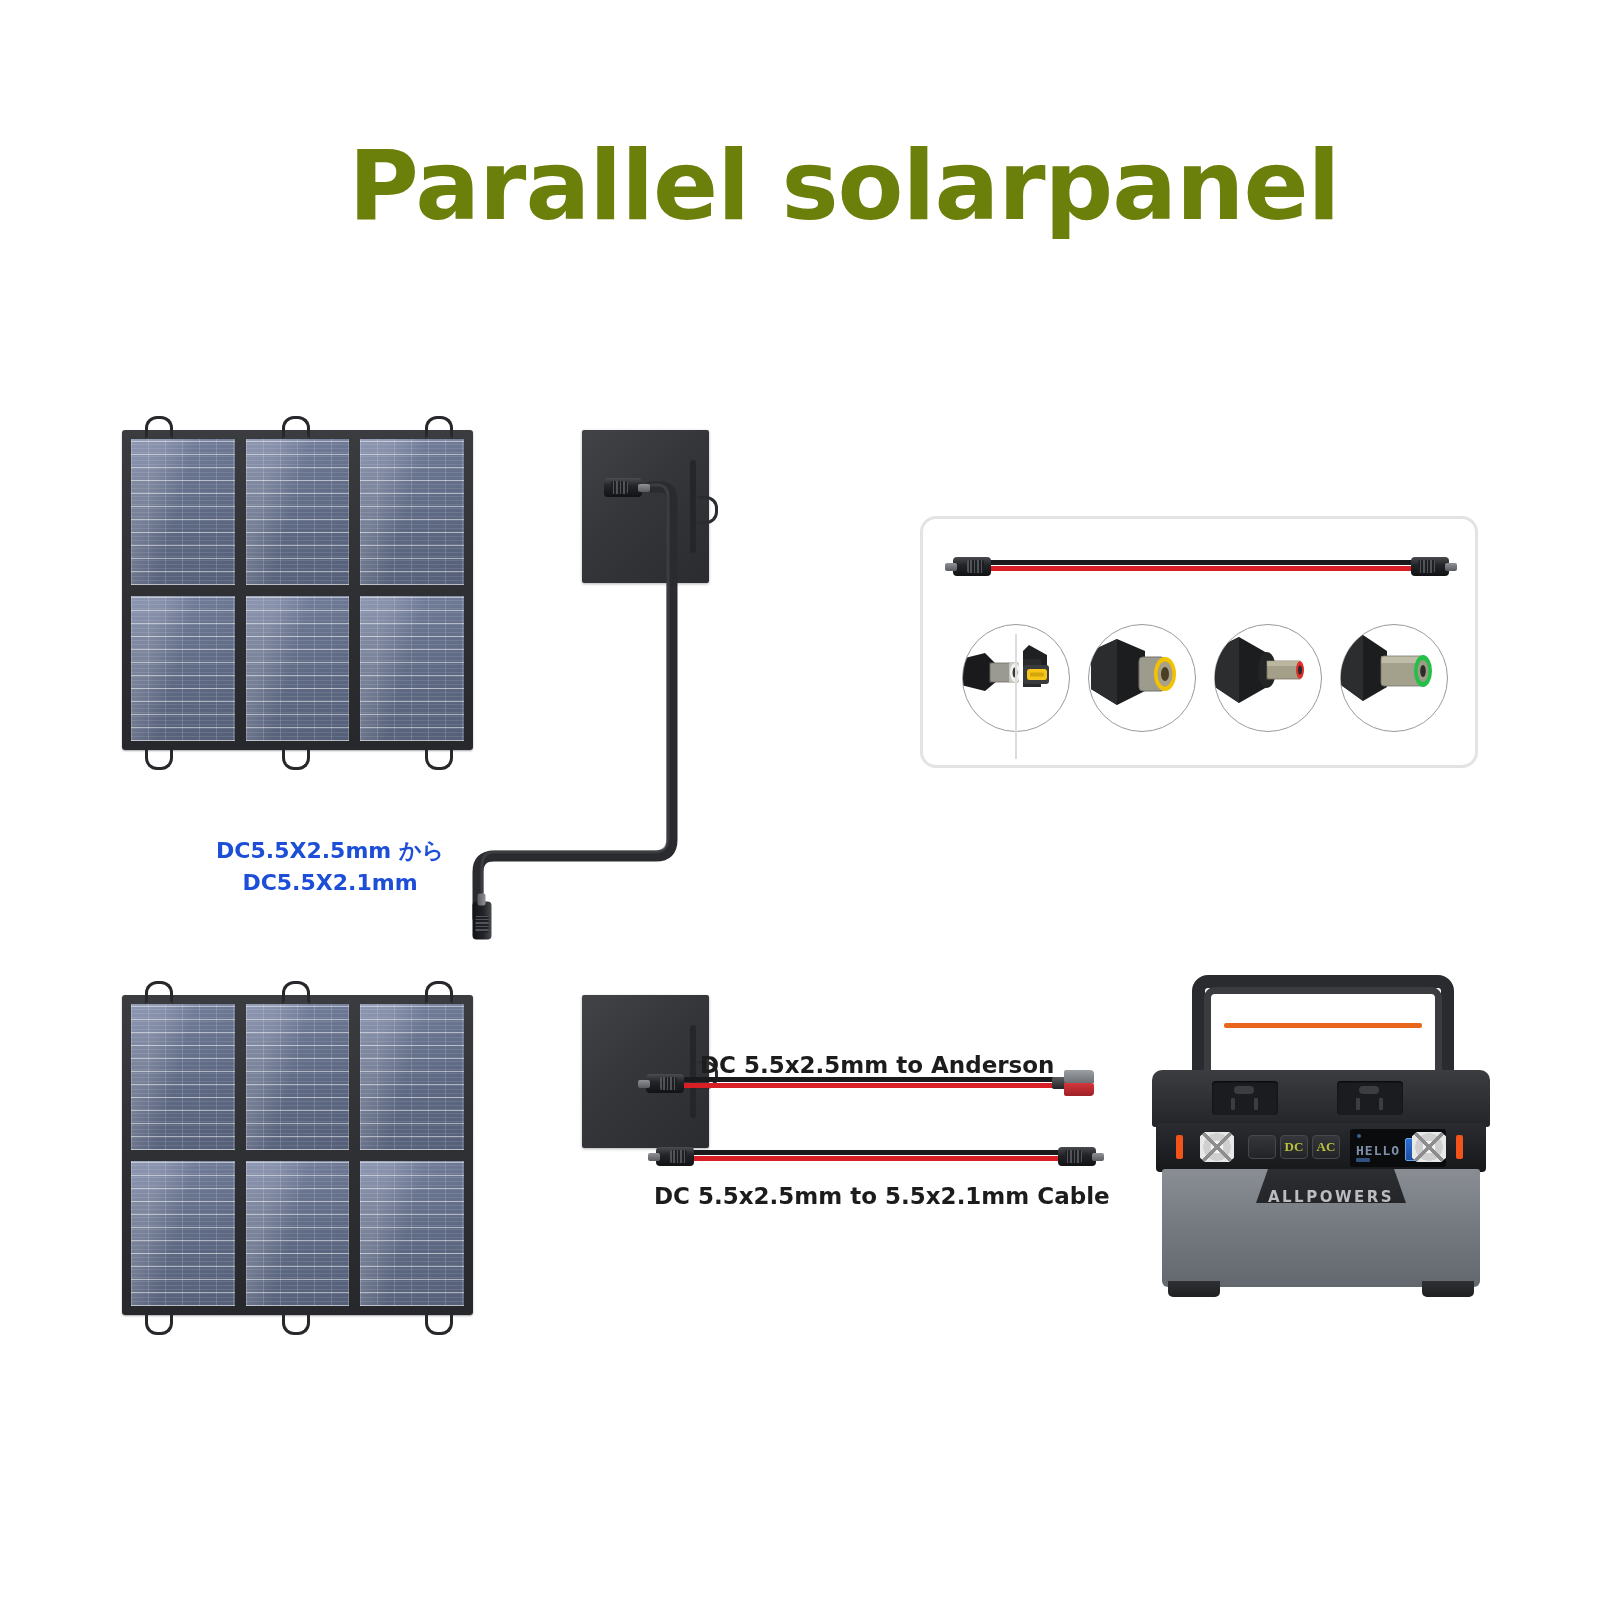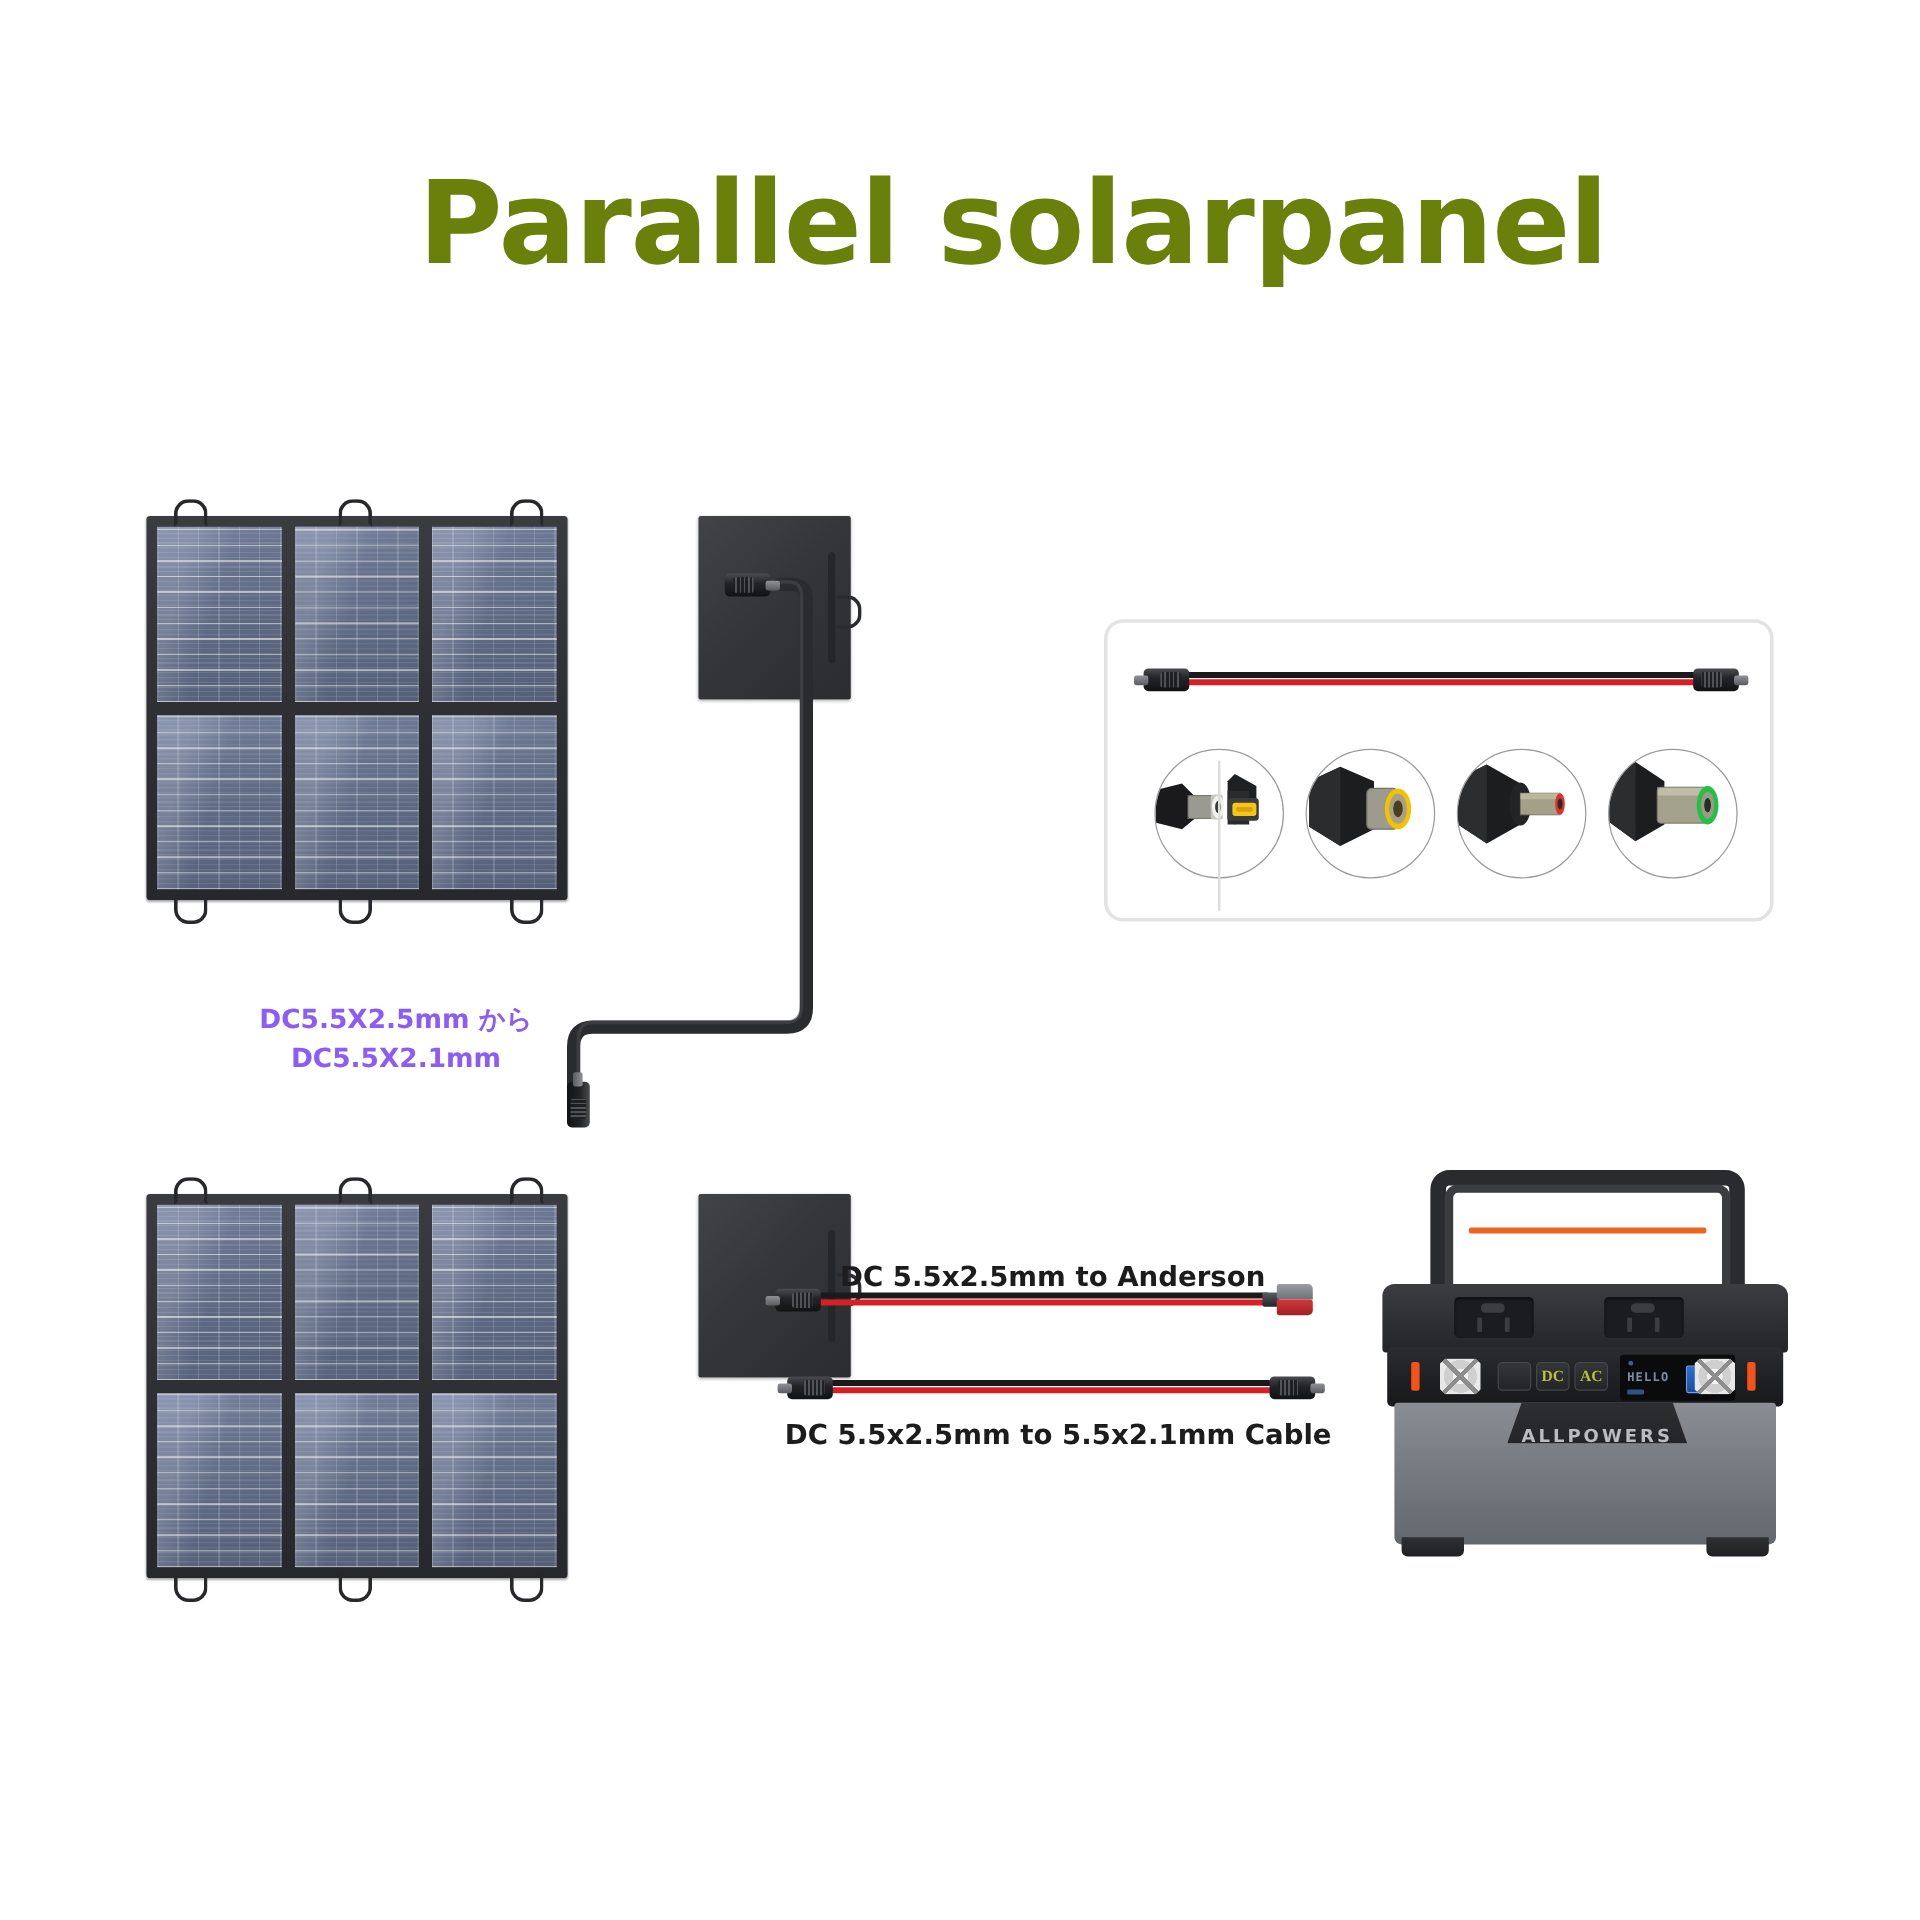--- a/index.html
+++ b/index.html
@@ -147,21 +147,21 @@
     position:absolute;left:12px;top:13px;width:30px;height:13px;
     background:linear-gradient(180deg,#d4373c,#9d2126);border-radius:0 2px 4px 2px;
   }
 
   
   .routesvg{position:absolute;left:0;top:0;width:1600px;height:1600px;pointer-events:none;}
 
   .labelblock{
     position:absolute;
     text-align:center;
-    font-size:22px;font-weight:700;color:#8b5cf6;
+    font-size:22px;font-weight:700;color:#1d4ed8;
     line-height:1.45;
     font-family:"DejaVu Sans","Liberation Sans",sans-serif;
     white-space:nowrap;
   }
   .cablelabel{
     position:absolute;
     font-size:23px;font-weight:700;color:#1c1c1c;
     white-space:nowrap;
     font-family:"DejaVu Sans","Liberation Sans",sans-serif;
   }
@@ -225,21 +225,21 @@
     display:flex;align-items:center;justify-content:center;
     font-family:Liberation Serif, serif;
     box-sizing:border-box;
   }
   .lcd{
     position:absolute;left:166px;top:6px;width:96px;height:38px;
     background:#0a0b0d;border-radius:3px;overflow:hidden;
   }
   .lcd-hello{
     position:absolute;left:6px;top:14px;
-    color:#7f8fa8;font-size:10px;font-weight:700;letter-spacing:1px;
+    color:#7f8fa8;font-size:13px;font-weight:700;letter-spacing:1px;
     font-family:"DejaVu Sans Mono","Liberation Mono",monospace;
   }
   .lcd-bat{
     position:absolute;left:55px;top:9px;width:13px;height:21px;
     background:linear-gradient(180deg,#2b6fd4,#1b4ea0);border:1px solid #6ea2e6;border-radius:2px;
   }
   .lcd-num{
     position:absolute;right:7px;top:13px;
     color:#3f5878;font-size:13px;font-weight:700;
     font-family:"DejaVu Sans Mono","Liberation Mono",monospace;

